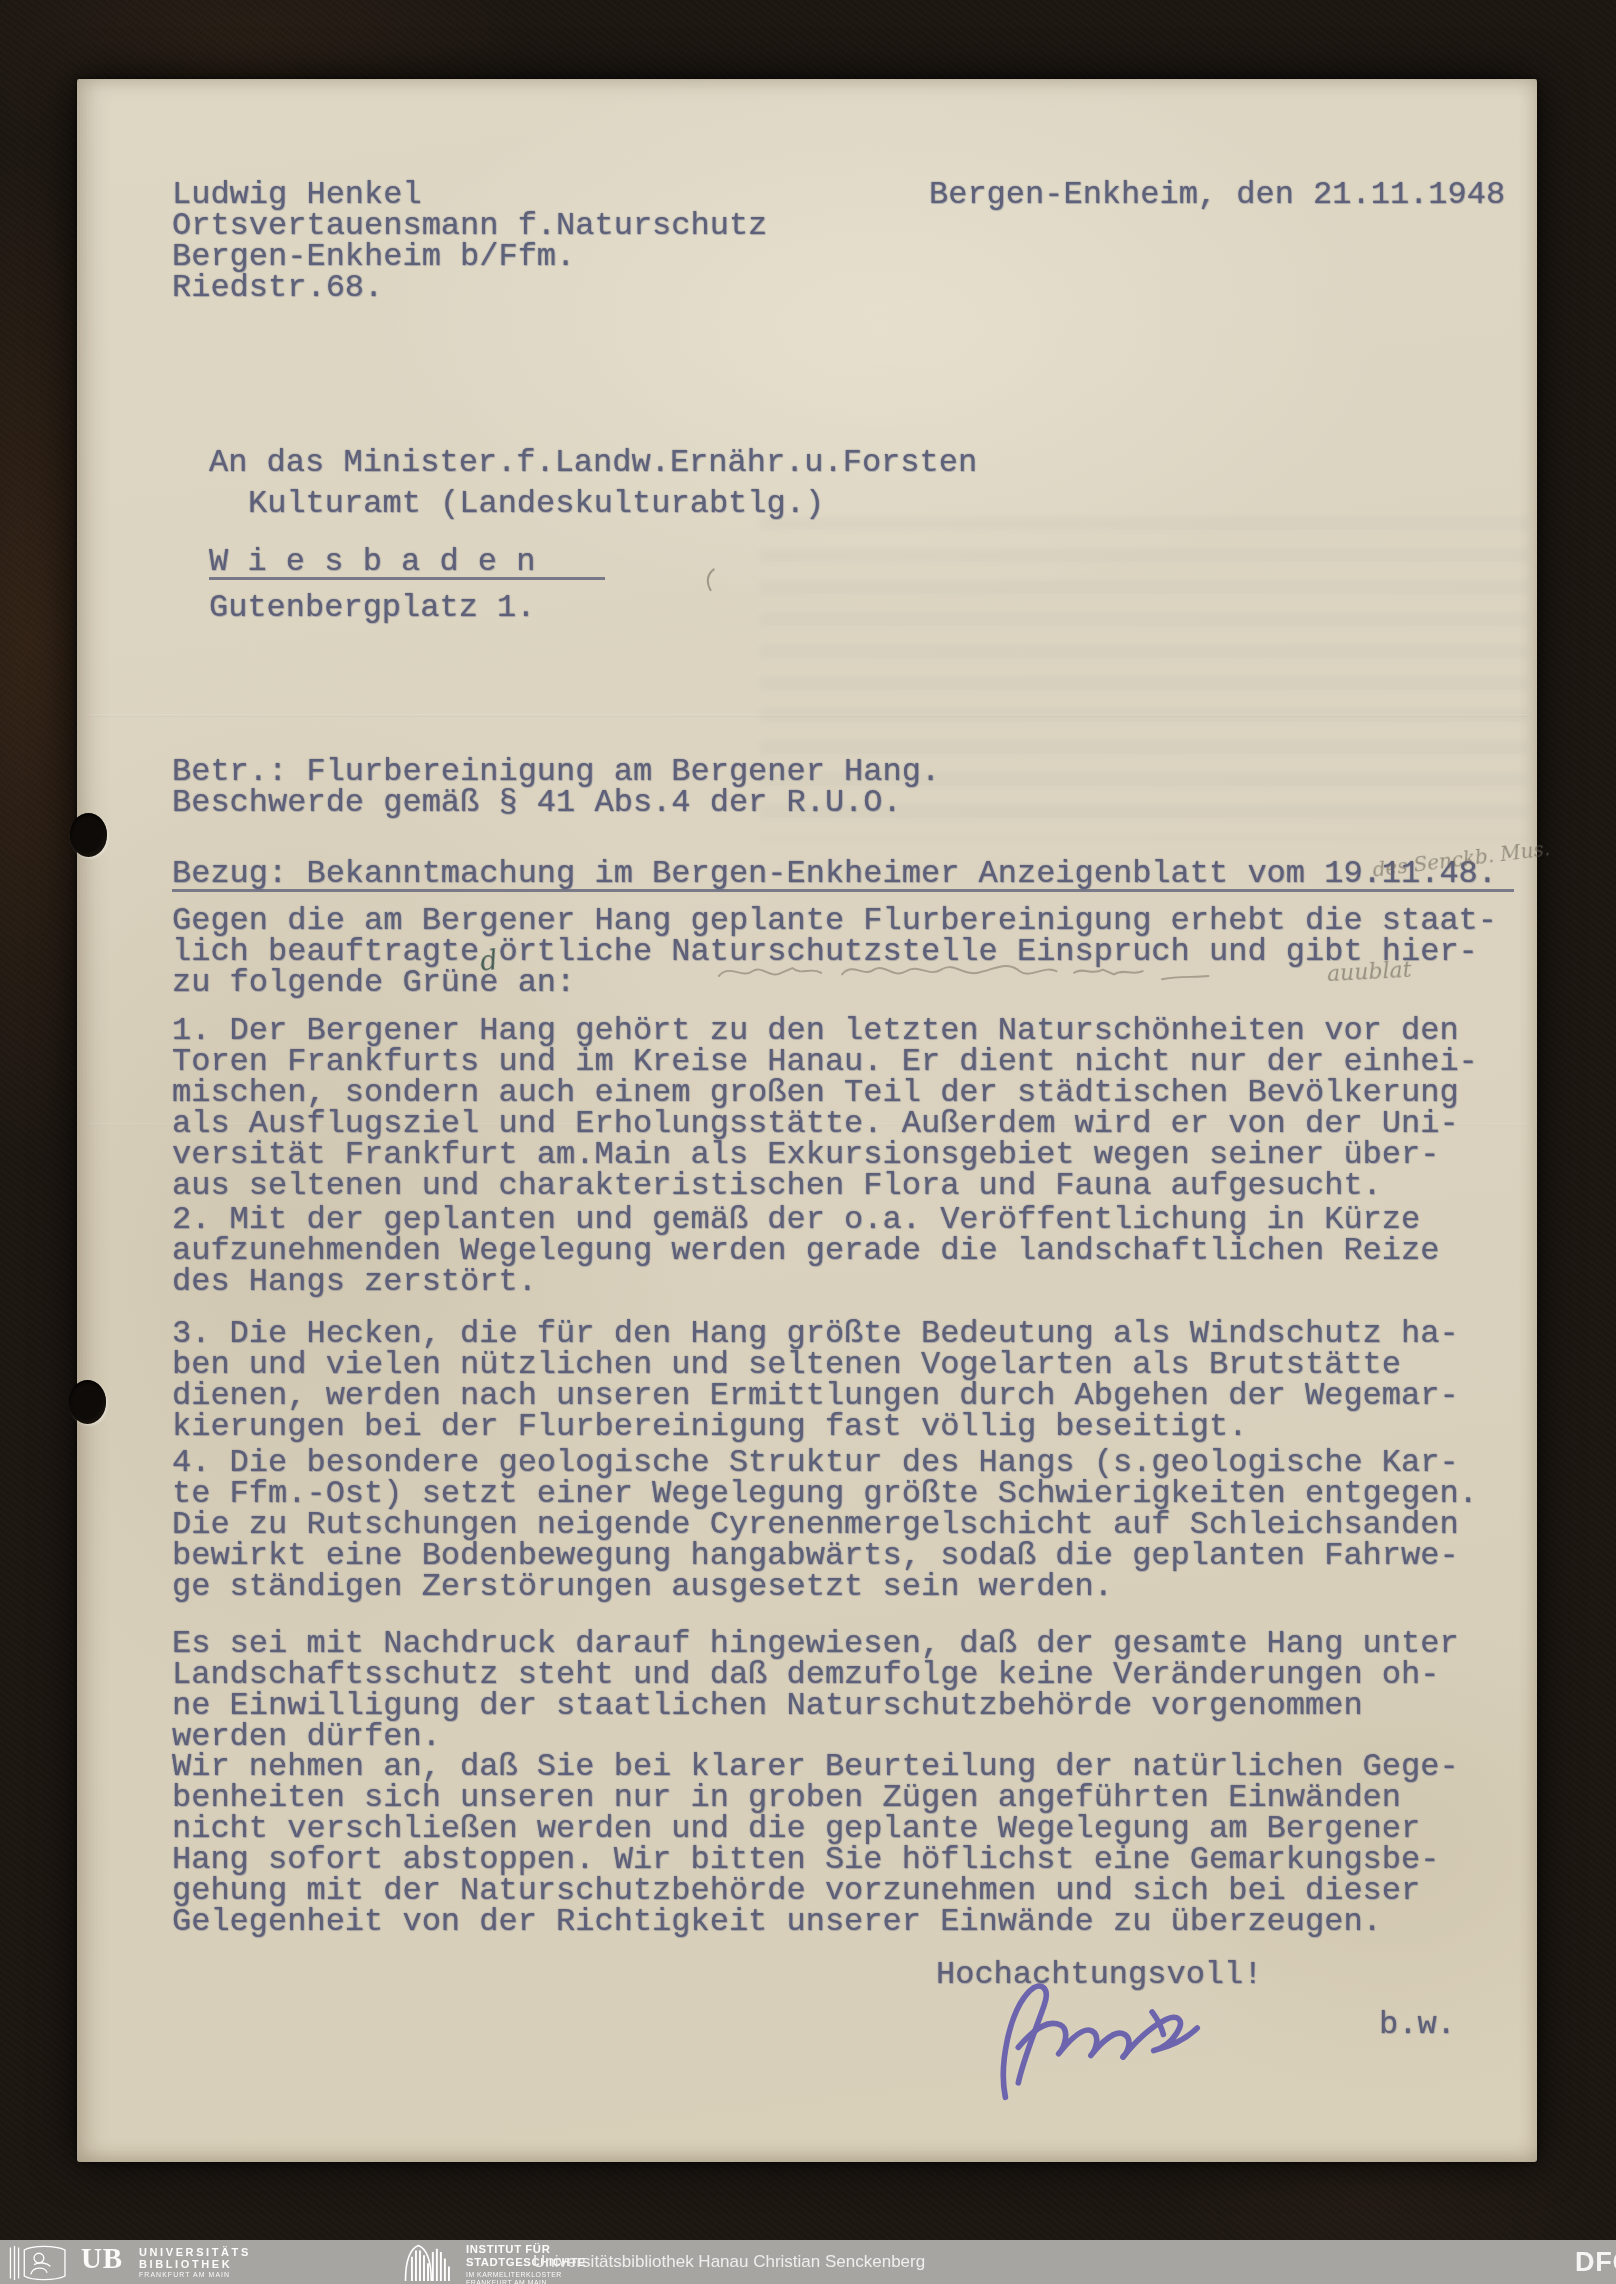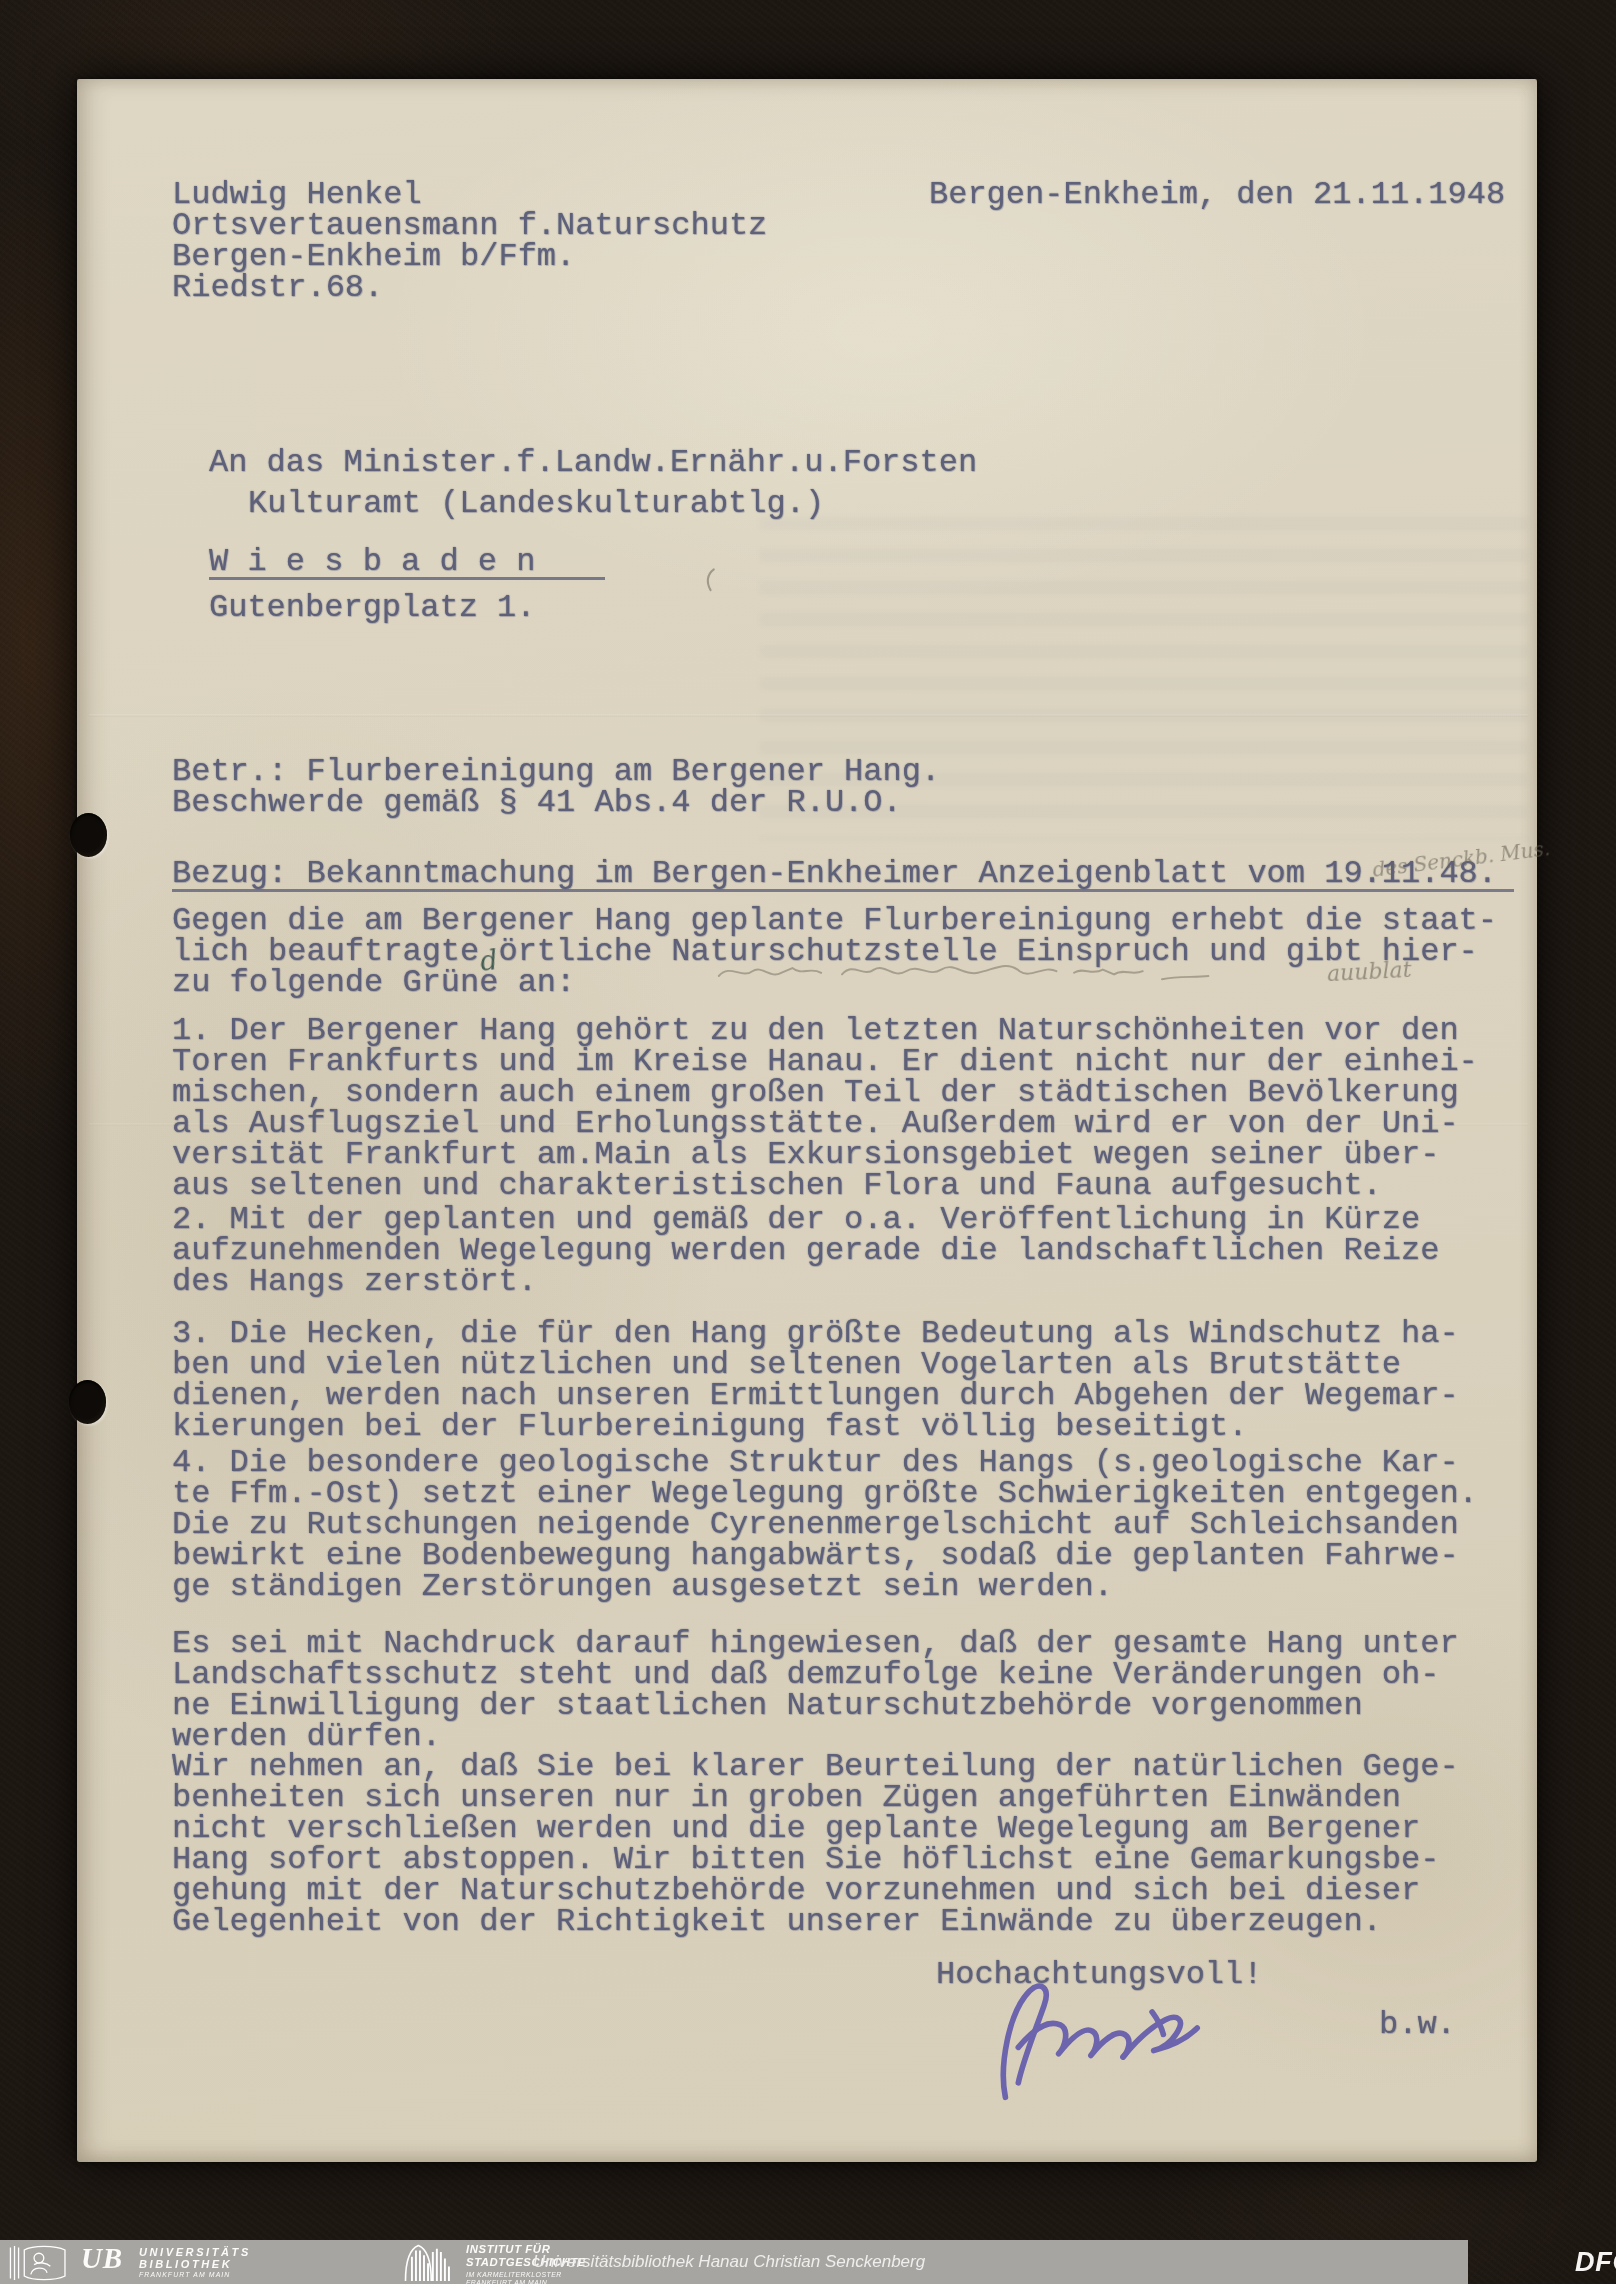--- a/index.html
+++ b/index.html
@@ -38,22 +38,22 @@
     filter:blur(0.4px);opacity:.88;}
   .tw .tw-line{height:31px;}
   .u-city{display:inline-block;border-bottom:3.2px solid rgba(77,81,112,.8);padding-right:70px;}
   .u-full{border-bottom:3.2px solid rgba(77,81,112,.78);display:inline-block;width:1342px;}
   
   .hand{position:absolute;font-family:"DejaVu Serif","Liberation Serif",serif;font-style:italic;}
   .pencil{color:rgba(108,102,90,.62);filter:blur(0.5px);}
   .ins-d{left:480px;top:944px;font-size:27.5px;color:#35504a;transform:rotate(-8deg);
     filter:blur(0.3px);opacity:.9;}
   
-  #footer{position:absolute;left:0;top:2240px;width:1468px;height:44px;background:#a7a5a2;
-    color:#fcfbf9;font-style:italic;}
+  #footer{position:absolute;left:0;top:2240px;width:1616px;height:44px;background:#a7a5a2;
+    color:#fcfbf9;}
   .f-abs{position:absolute;}
   .ub-abbr{font-family:"Liberation Serif",serif;font-weight:bold;font-size:29px;letter-spacing:0.8px;}
   .stack1{font-size:11px;letter-spacing:2.6px;line-height:12px;font-weight:bold;}
   .stack-small{font-size:6.9px;letter-spacing:1.1px;line-height:9px;}
   .ifs1{font-size:11.3px;letter-spacing:0.6px;line-height:13px;font-weight:bold;}
   .ifs-small{font-size:6.9px;letter-spacing:0.5px;line-height:8.5px;}
   .lib-name{font-size:17px;color:#efeeec;}
   .dfg{font-size:27px;font-weight:bold;letter-spacing:0.8px;color:#f6f5f3;}
   svg{display:block;}
 </style>

